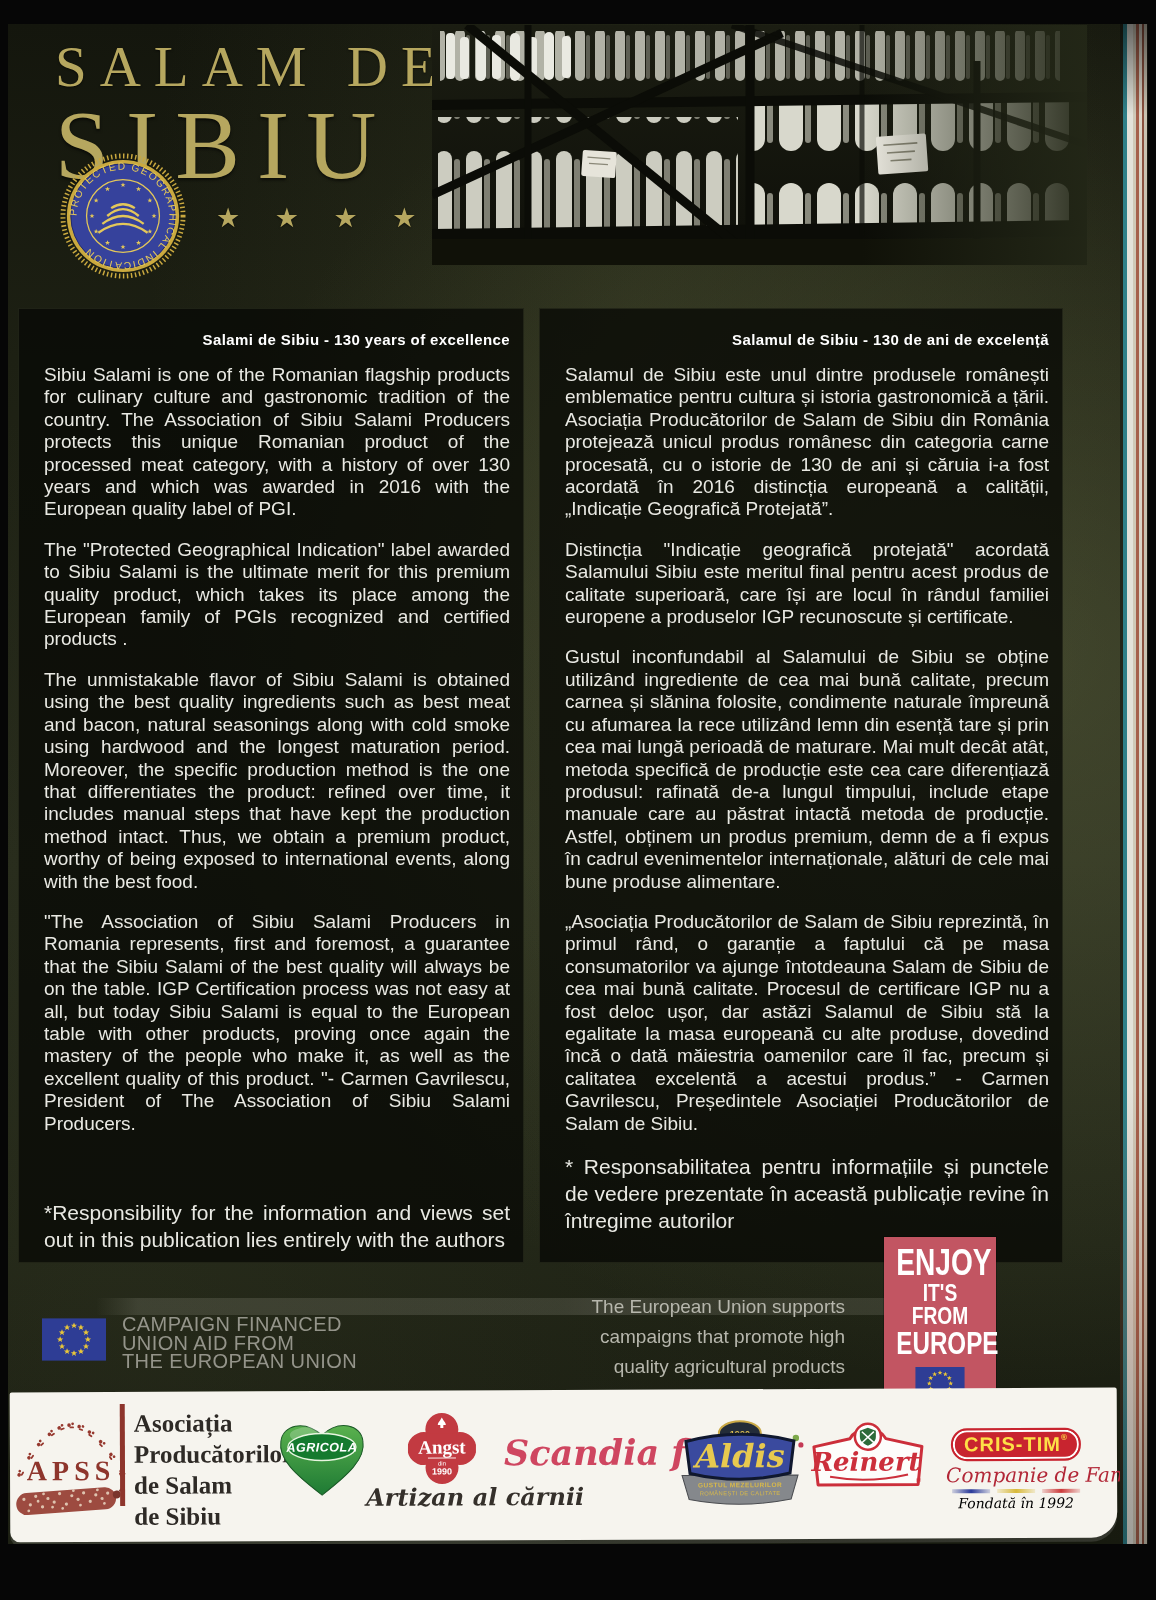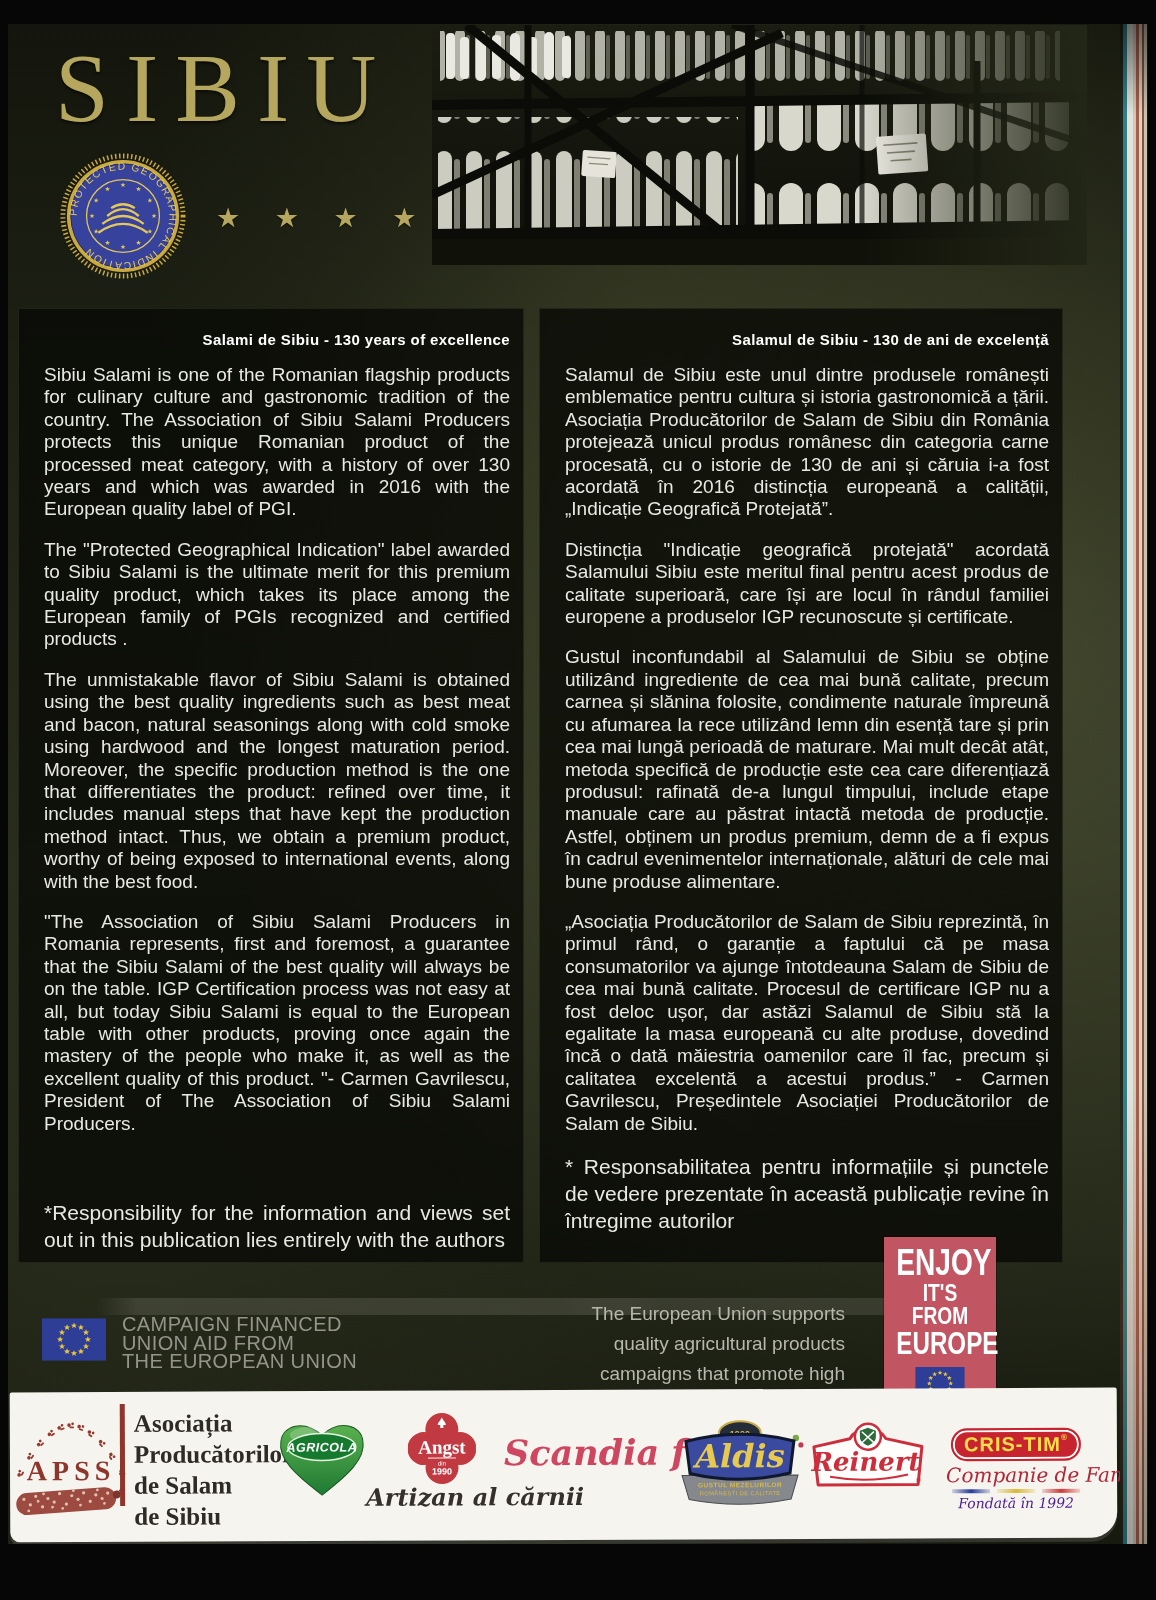--- a/index.html
+++ b/index.html
@@ -32,21 +32,21 @@
   .panel.ro .footnote{margin-top:4px;}
   
   .eu-band{position:absolute;left:88px;top:1274px;width:834px;height:17px;
            background:linear-gradient(90deg,rgba(165,165,150,0) 0,rgba(165,165,150,.2) 5%,
              rgba(165,165,150,.2) 56%,rgba(110,110,98,.38) 59%,rgba(110,110,98,.38) 64%,
              rgba(165,165,150,.18) 68%,rgba(165,165,150,.18) 97%,rgba(165,165,150,0) 100%);}
   .eu-flag-left{position:absolute;left:34px;top:1294px;width:64px;height:43px;}
   .campaign{position:absolute;left:114px;top:1291px;color:#94948a;font-size:20px;
             line-height:18.5px;letter-spacing:.4px;}
   .support{position:absolute;right:303px;top:1268px;text-align:right;color:#b7b7ad;
-           font-size:19px;line-height:30px;margin-top:7px;}
+           font-size:19px;line-height:30px;}
   .enjoy{position:absolute;left:876px;top:1213px;width:112px;height:152px;background:#c25562;
          text-align:center;color:#ffffff;font-weight:bold;box-shadow:0 0 0 1px rgba(0,0,0,.25);}
   .enjoy .l1{font-size:36px;line-height:.95;margin-top:9px;transform:scaleX(.78);}
   .enjoy .l2{font-size:24px;line-height:.95;margin-top:2px;transform:scaleX(.8);}
   .enjoy .l3{font-size:31px;line-height:.95;margin-top:1px;transform:scaleX(.78);}
   .enjoy svg{margin-top:9px;}
   
   .sponsors{position:absolute;left:2px;top:1366px;width:1107px;height:150px;background:#f6f4ee;
             border-radius:2px 2px 26px 10px;transform:rotate(-.25deg);box-shadow:0 4px 0 rgba(255,255,255,.12);}
   .apss{position:absolute;left:4px;top:6px;}
@@ -67,21 +67,21 @@
           padding:3px 11px;box-shadow:inset 0 0 0 2px #fff;color:#fde047;font-weight:bold;
           font-size:20px;letter-spacing:1px;position:relative;}
   .ct-r{font-size:8px;vertical-align:top;}
   .ct-script{font-family:"DejaVu Serif",serif;font-style:italic;font-size:20px;color:#b22737;
              margin-top:2px;white-space:nowrap;}
   .ct-bar{display:flex;gap:7px;width:128px;margin:2px auto 0 auto;height:4px;}
   .ct-bar span{flex:1;}
   .ct-bar .b{background:linear-gradient(90deg,rgba(42,58,154,.2),#2a3a9a,rgba(42,58,154,.2));}
   .ct-bar .y{background:linear-gradient(90deg,rgba(216,185,58,.2),#d8b93a,rgba(216,185,58,.2));}
   .ct-bar .r{background:linear-gradient(90deg,rgba(204,58,58,.2),#cc3a3a,rgba(204,58,58,.2));}
-  .ct-founded{font-family:"DejaVu Serif",serif;font-style:italic;font-size:14px;color:#4c1d95;margin-top:2px;}
+  .ct-founded{font-family:"DejaVu Serif",serif;font-style:italic;font-size:14px;color:#000000;margin-top:2px;}
   
   .fore-edge{position:absolute;left:1112px;top:0;width:30px;height:1520px;
      background:linear-gradient(90deg,#23261a 0 3px,#2f8089 3px 7px,#e3e2da 7px 13px,#cfc9b8 13px 16px,
        #a5604c 16px 19px,#d9d3c5 19px 22px,#8a513f 22px 24px,#c9c3b2 24px 27px,#1c1c14 27px 30px);}
   .fore-edge:after{content:"";display:block;width:100%;height:100%;
      background:linear-gradient(180deg,rgba(0,0,0,.55),rgba(0,0,0,0) 6%,rgba(0,0,0,0) 70%,rgba(120,60,40,.25) 85%,rgba(0,0,0,.3));}
   .defs-hidden{position:absolute;width:0;height:0;}
 </style>
 </head>
 <body>
@@ -110,20 +110,21 @@
       <circle cx="-2" cy="0" r="2"></circle>
         <circle cx="2" cy="-1.5" r="1.5"></circle>
         <rect x="-1.5" y="1.5" width="5" height="2" rx="1"></rect>
     </g>
   </defs>
 </svg>
 
 <div class="page">
 
   <div class="masthead">
+    <div class="t1">SALAM DE</div>
     <div class="t2">SIBIU</div>
   </div>
 
   <svg class="pgi" viewBox="-65 -65 130 130">
     <circle r="61" fill="none" stroke="#c9a83f" stroke-width="5" stroke-dasharray="1.5 2.6"></circle>
     <circle r="57" fill="#caa93f"></circle>
     <circle r="53" fill="#36429c" stroke="#202a6e" stroke-width="1"></circle>
     <defs>
         <path id="pgiCircle" d="M-47,0 A47,47 0 1 1 47,0 A47,47 0 1 1 -47,0"></path>
       </defs>
@@ -247,22 +248,22 @@
     <use href="#euFlagSym" width="60" height="40"></use>
   </svg>
   <div class="campaign">
     <div>CAMPAIGN FINANCED</div>
     <div>UNION AID FROM</div>
     <div>THE EUROPEAN UNION</div>
   </div>
 
   <div class="support">
     <div>The European Union supports</div>
+    <div>campaigns that promote high</div>
     <div>quality agricultural products</div>
-    <div>campaigns that promote high</div>
   </div>
 
   <div class="enjoy">
     <div class="l1">ENJOY</div>
     <div class="l2">IT'S FROM</div>
     <div class="l3">EUROPE</div>
     <svg width="50" height="33" viewBox="0 0 60 40">
       <use href="#euFlagSym" width="60" height="40"></use>
     </svg>
   </div>

